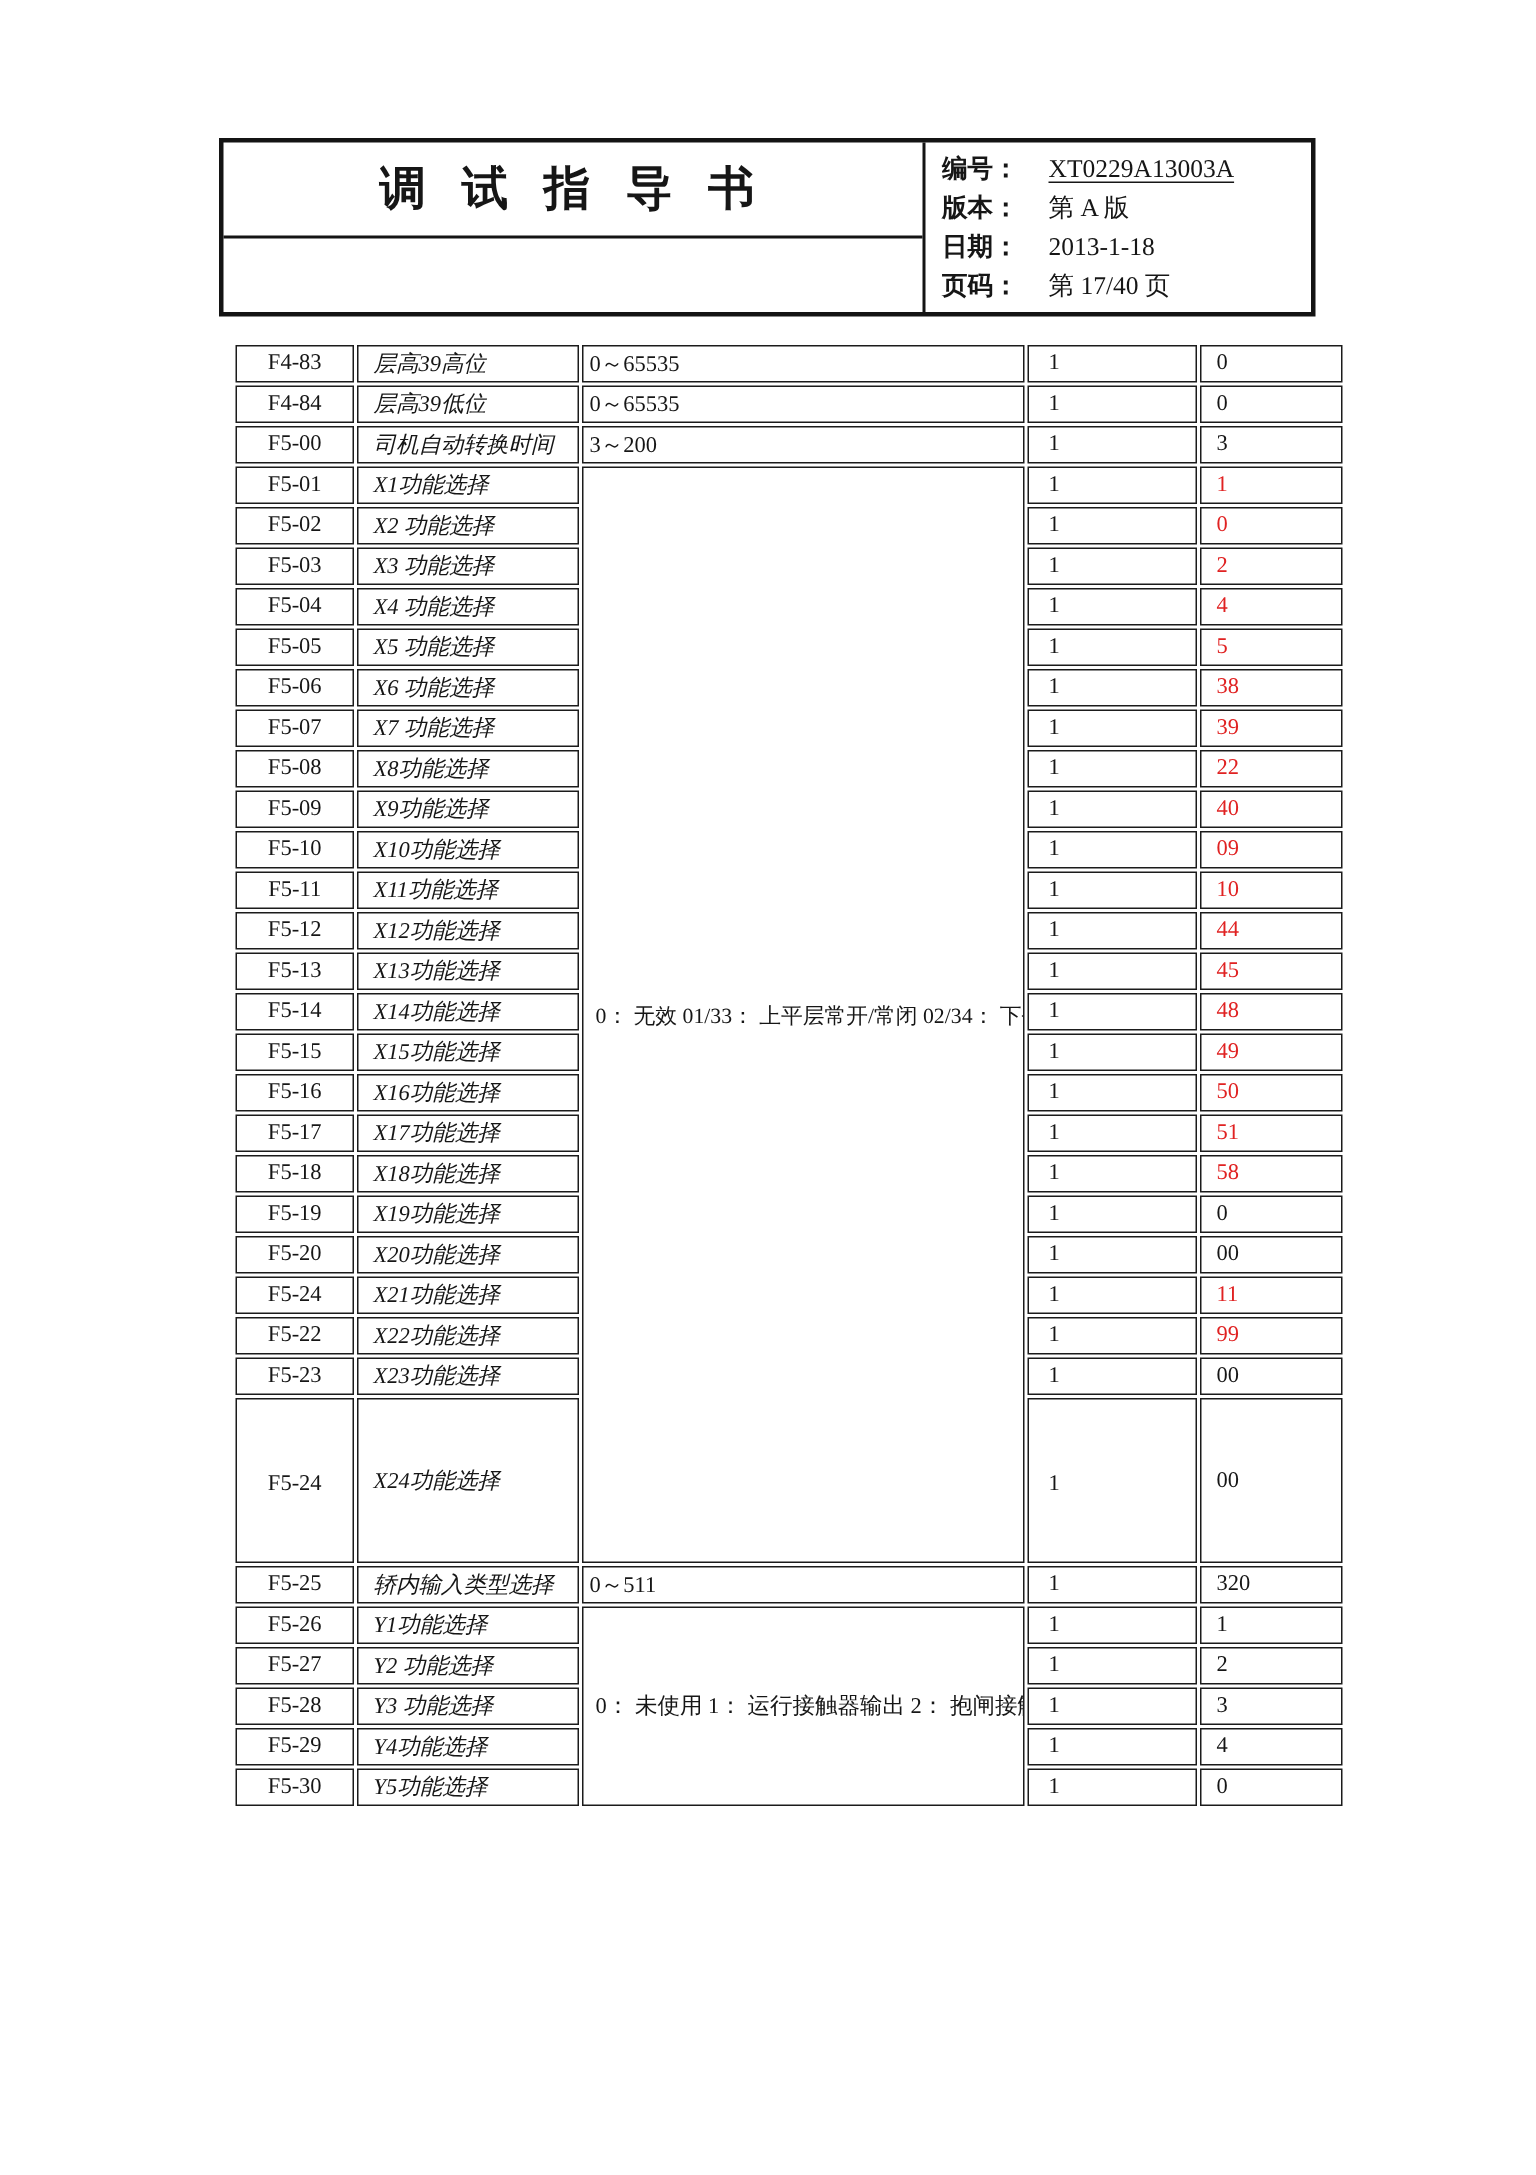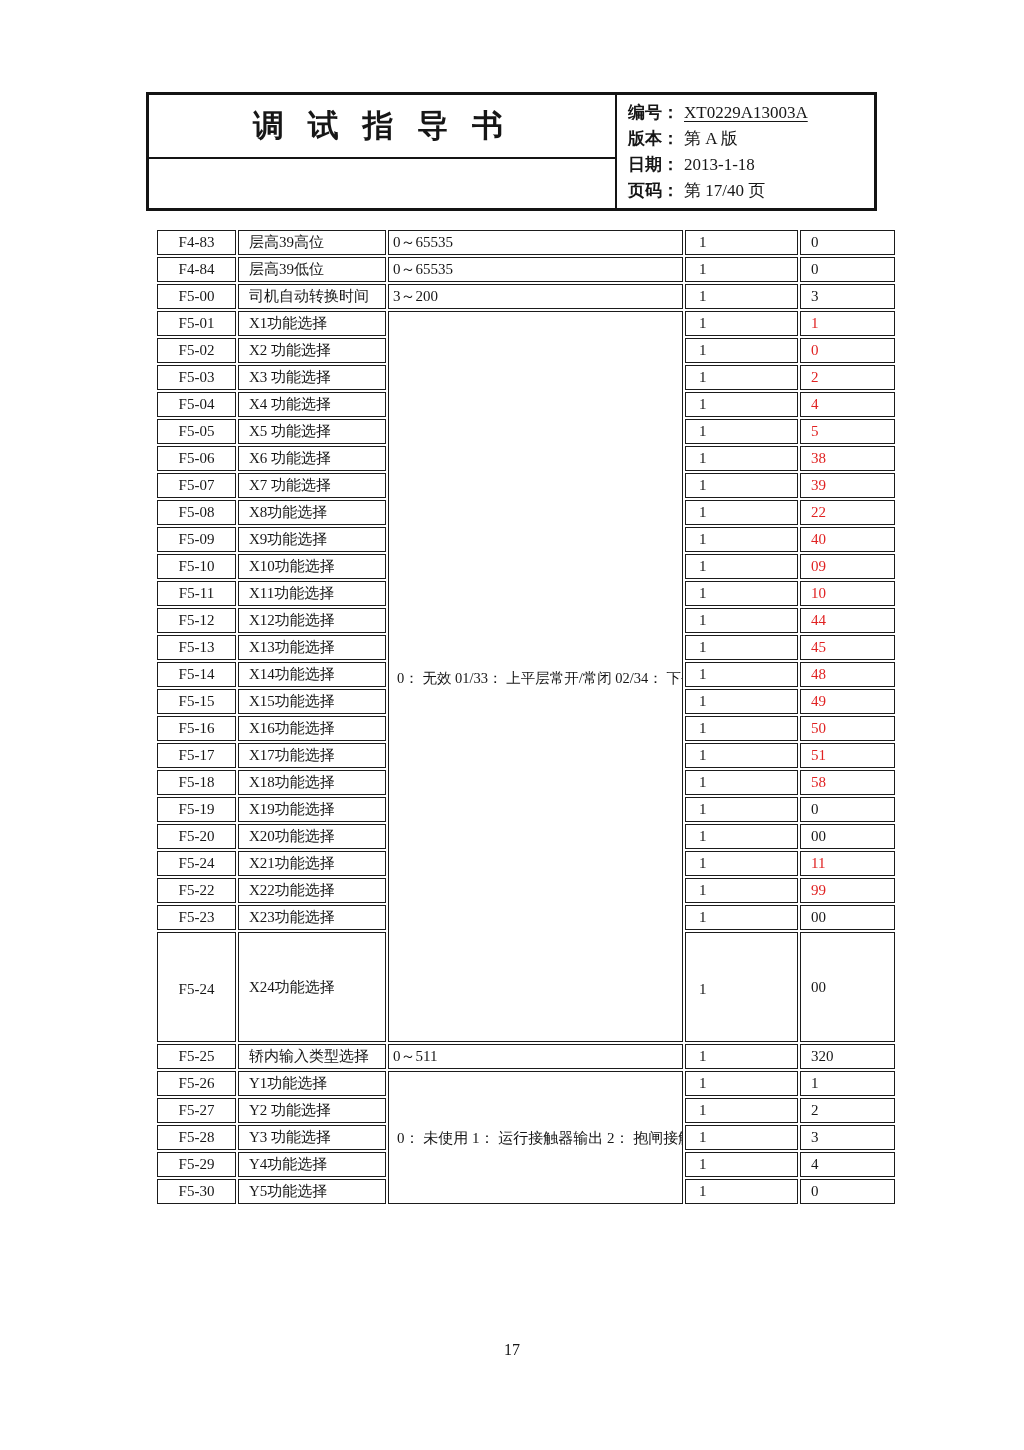--- a/index.html
+++ b/index.html
@@ -64,21 +64,21 @@
     justify-content: space-between;
   }
   .meta-line {
     display: flex;
     align-items: center;
     height: 25px;
     font-size: 17px;
     white-space: pre;
   }
   .meta-label { font-weight: bold; }
-  .meta-value { margin-left: 5px; }
+  .meta-value { margin-left: 20px; }
   .meta-value.underlined {
     text-decoration: underline;
     text-underline-offset: 3px;
   }
 
   
   .param-table {
     position: absolute;
     left: 155px;
     top: 228px;
@@ -90,21 +90,21 @@
   }
   .param-table td {
     border: 1px solid var(--line);
     vertical-align: middle;
     height: 25px;
     overflow: hidden;
     white-space: nowrap;
   }
   .param-table tr.tall td { height: 110px; margin-left: 13px; }
   .c-code  { text-align: center; }
-  .c-name  { padding-left: 10px; }
+  .c-name  { padding-left: 10px; font-style: italic; }
   .c-range { padding-left: 4px; }
   .c-unit  { padding-left: 13px; }
   .c-def   { padding-left: 10px; }
   .c-def.red { color: var(--accent-red); }
   .v-top {
     vertical-align: top;
     padding-top: 4px;
   }
   .c-options {
     vertical-align: top;
@@ -414,15 +414,14 @@
         </tr>
         <tr>
           <td class="c-code">F5-30</td>
           <td class="c-name">Y5功能选择</td>
           <td class="c-unit">1</td>
           <td class="c-def">0</td>
         </tr>
       </tbody>
   </table>
 
-  <div class="page-number">17</div>
 
 </div>
 
 </body></html>

